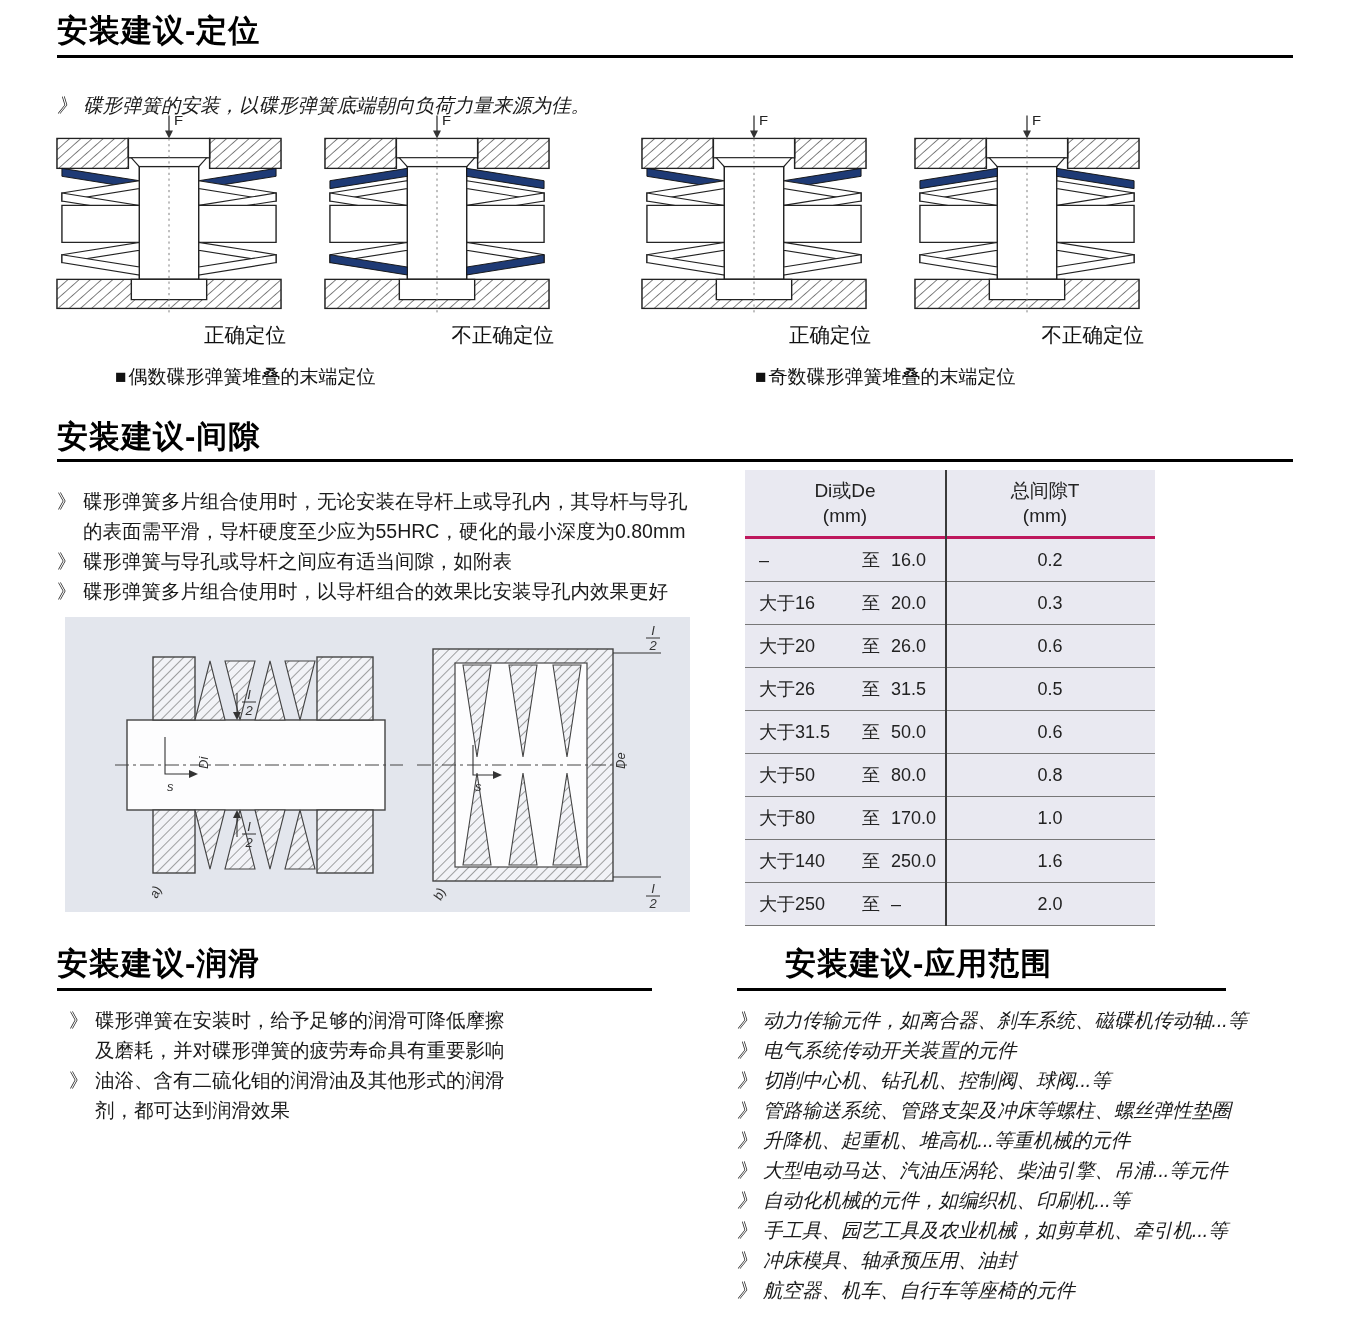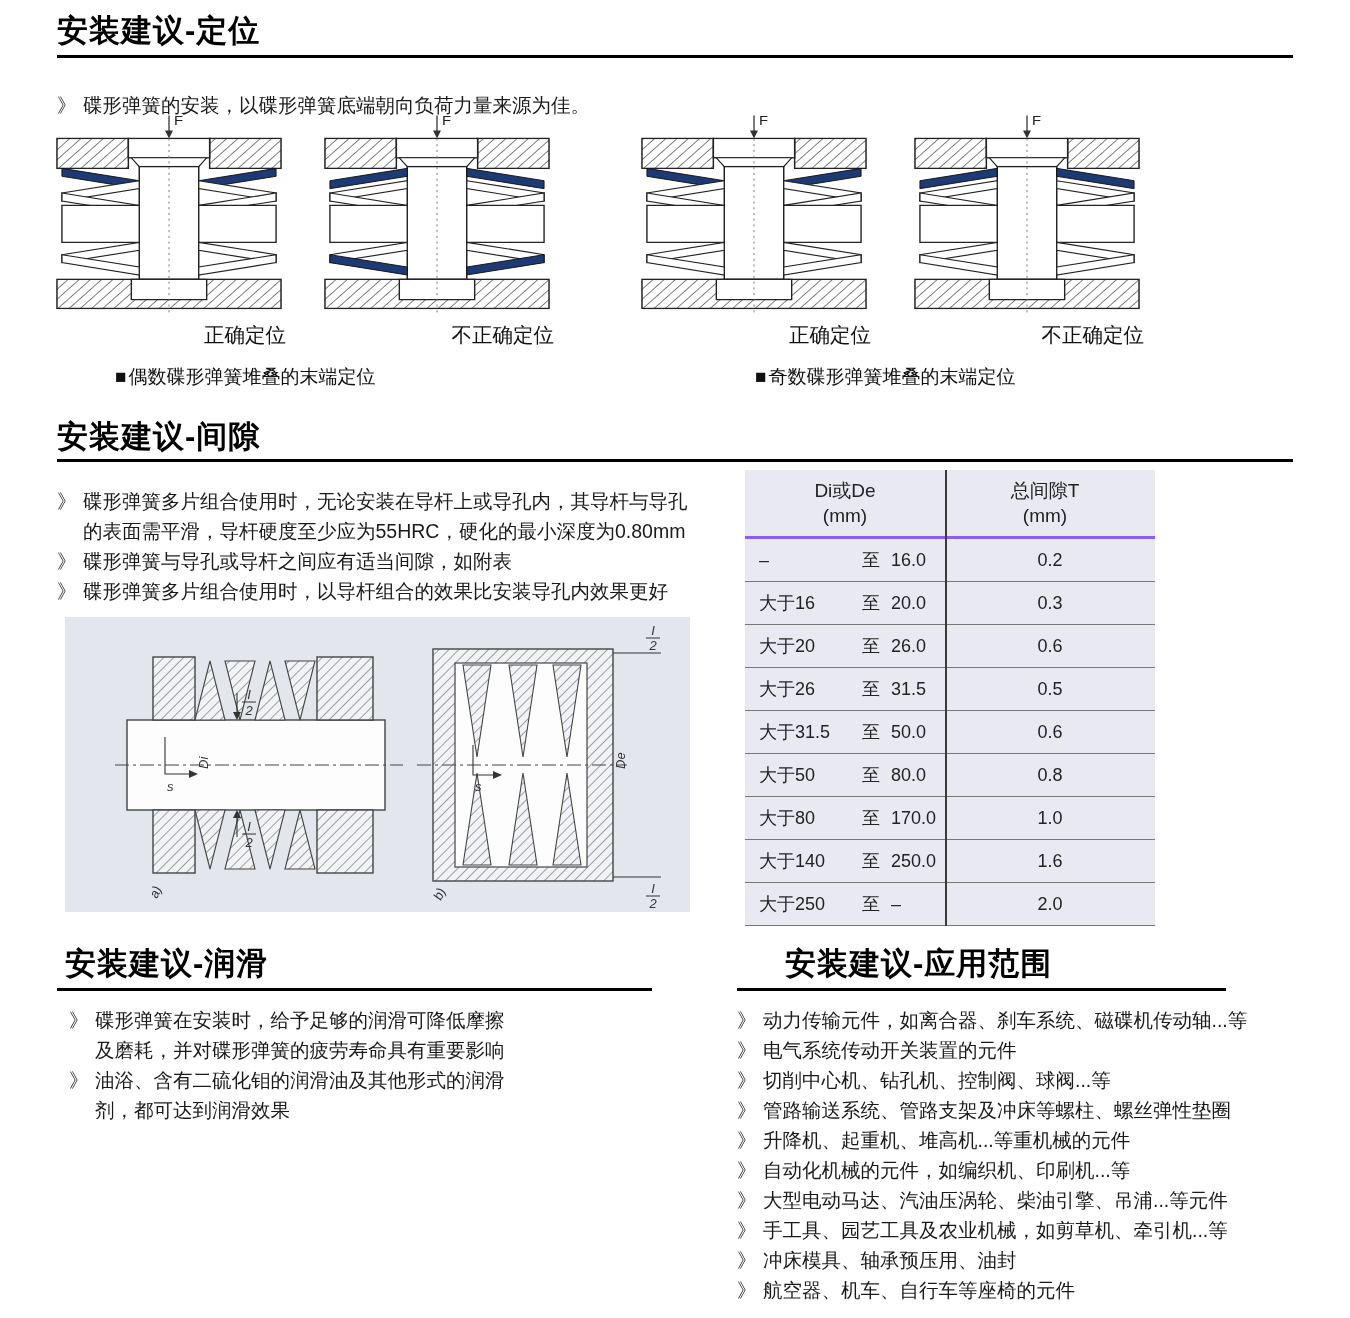--- a/index.html
+++ b/index.html
@@ -5,31 +5,31 @@
   html,body{margin:0;padding:0;background:#fff;}
   .page{position:relative;width:1350px;height:1318px;background:#ffffff;overflow:hidden;
         font-family:"Liberation Sans","DejaVu Sans",sans-serif;color:#1a1a1a;}
   .h-title{position:absolute;margin:0;font-size:31px;font-weight:800;letter-spacing:1px;color:#000;}
   .rule{position:absolute;height:3px;background:#000;}
   .bullet{position:absolute;font-size:19.5px;line-height:30px;padding-left:26px;}
   .bullet .mk{display:inline-block;width:26px;margin-left:-26px;}
   .blist{position:absolute;font-size:19.5px;line-height:30px;}
   .blist .b{padding-left:26px;}
   .blist .mk{display:inline-block;width:26px;margin-left:-26px;}
-  .nowrap{white-space:nowrap;}
+  .nowrap{white-space:nowrap;font-style:italic;}
   figure.diag{position:absolute;margin:0;width:232px;text-align:center;}
   figure.diag svg{display:block;width:230px;height:207px;}
   figure.diag figcaption{font-size:20.5px;margin-top:2px;color:#111;text-align:right;}
   .gcap{position:absolute;font-size:19px;color:#111;white-space:nowrap;}
   .gcap .sq{margin-right:2px;}
   .panel-svg{position:absolute;left:65px;top:617px;width:625px;height:295px;}
   
   .gap-table{position:absolute;left:745px;top:470px;width:410px;background:#e9e9f1;font-size:18px;color:#222;}
   .gt-divider{position:absolute;left:200px;top:0;bottom:0;width:2px;background:#3a3a3a;}
-  .gt-head{display:flex;height:66px;border-bottom:3px solid #8b5cf6;}
+  .gt-head{display:flex;height:66px;border-bottom:3px solid #be185d;}
   .gt-head .c1{width:200px;}
   .gt-head .c2{width:200px;}
   .gt-head .hc{display:flex;flex-direction:column;align-items:center;justify-content:center;line-height:25px;font-size:19px;}
   .gt-row{display:flex;height:42px;border-bottom:1px solid #777;align-items:center;}
   .gt-row .c1{width:200px;display:flex;align-items:center;box-sizing:border-box;padding-left:14px;}
   .gt-row .c1 .from{width:92px;}
   .gt-row .c1 .zhi{width:40px;text-align:center;}
   .gt-row .c1 .to{flex:1;}
   .gt-row .c2{width:210px;text-align:center;}
   svg text{font-family:"Liberation Sans","DejaVu Sans",sans-serif;}
@@ -346,37 +346,37 @@
         <div class="c1">
           <span class="from">大于250</span>
           <span class="zhi">至</span>
           <span class="to">–</span>
         </div>
         <div class="c2">2.0</div>
       </div>
     <div class="gt-divider"></div>
   </div>
 
-  <h1 class="h-title" style="left:57px;top:943px;margin-left:8px;">安装建议-润滑</h1>
+  <h1 class="h-title" style="left:57px;top:943px;">安装建议-润滑</h1>
   <div class="rule" style="left:57px;top:988px;width:595px;"></div>
 
   <div class="blist" style="left:69px;top:1005px;width:452px;">
     <div class="b"><span class="mk">》</span><span>碟形弹簧在安装时，给予足够的润滑可降低摩擦及磨耗，并对碟形弹簧的疲劳寿命具有重要影响</span></div>
     <div class="b"><span class="mk">》</span><span>油浴、含有二硫化钼的润滑油及其他形式的润滑剂，都可达到润滑效果</span></div>
   </div>
 
   <h1 class="h-title" style="left:737px;top:943px;margin-left:48px;">安装建议-应用范围</h1>
   <div class="rule" style="left:737px;top:988px;width:489px;"></div>
 
   <div class="blist" style="left:737px;top:1005px;width:560px;">
     <div class="b nowrap"><span class="mk">》</span><span>动力传输元件，如离合器、刹车系统、磁碟机传动轴...等</span></div>
     <div class="b nowrap"><span class="mk">》</span><span>电气系统传动开关装置的元件</span></div>
     <div class="b nowrap"><span class="mk">》</span><span>切削中心机、钻孔机、控制阀、球阀...等</span></div>
     <div class="b nowrap"><span class="mk">》</span><span>管路输送系统、管路支架及冲床等螺柱、螺丝弹性垫圈</span></div>
     <div class="b nowrap"><span class="mk">》</span><span>升降机、起重机、堆高机...等重机械的元件</span></div>
+    <div class="b nowrap"><span class="mk">》</span><span>大型电动马达、汽油压涡轮、柴油引擎、吊浦...等元件</span></div>
     <div class="b nowrap"><span class="mk">》</span><span>自动化机械的元件，如编织机、印刷机...等</span></div>
-    <div class="b nowrap"><span class="mk">》</span><span>大型电动马达、汽油压涡轮、柴油引擎、吊浦...等元件</span></div>
     <div class="b nowrap"><span class="mk">》</span><span>手工具、园艺工具及农业机械，如剪草机、牵引机...等</span></div>
     <div class="b nowrap"><span class="mk">》</span><span>冲床模具、轴承预压用、油封</span></div>
     <div class="b nowrap"><span class="mk">》</span><span>航空器、机车、自行车等座椅的元件</span></div>
   </div>
 
 </div>
 
 </body></html>

